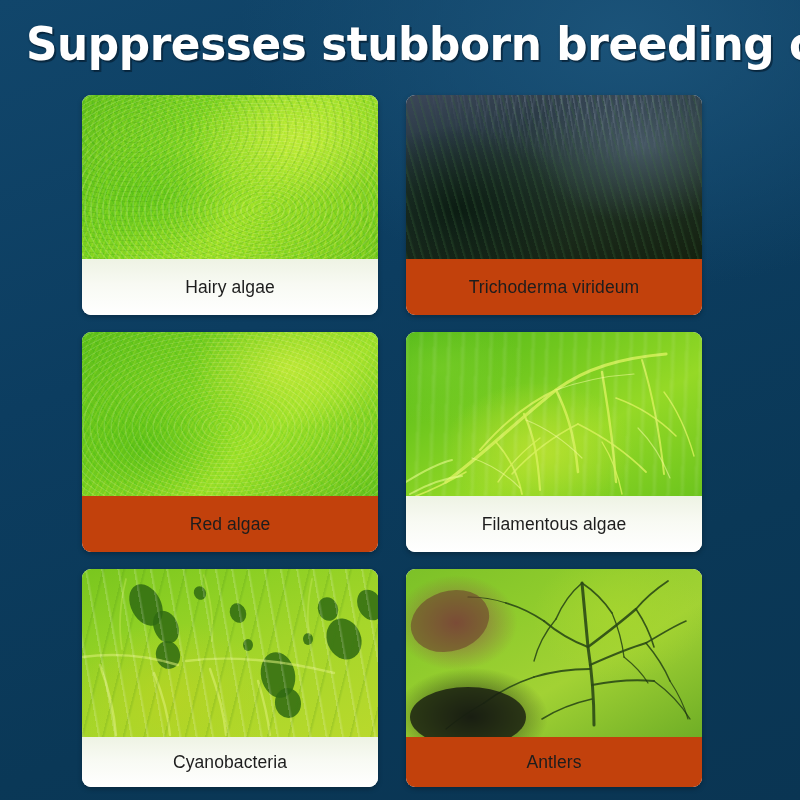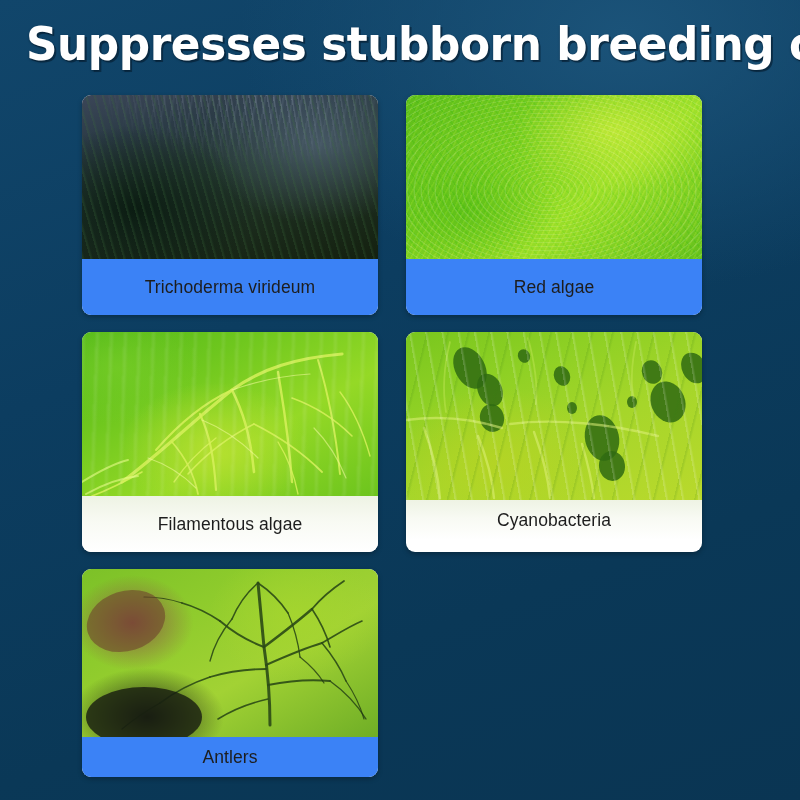--- a/index.html
+++ b/index.html
@@ -76,25 +76,25 @@
   .card-caption {
     height: 56px;
     display: flex;
     align-items: center;
     justify-content: center;
     font-size: 17.5px;
     color: #1d1d1d;
     letter-spacing: 0.1px;
   }
   .card.row3 .card-photo { height: 168px; }
-  .card.row3 .card-caption { height: 40px; }
+  .card.row3 .card-caption { height: 50px; }
   .cap-tint {
     background: linear-gradient(180deg, #eef3e4 0%, #f8faf3 45%, #ffffff 100%);
   }
-  .cap-plain { background: #3b82f6; }
+  .cap-plain { background: #c2410c; }
 
   
   .ph { position: absolute; inset: 0; }
 
   
   .ph-hairy {
     background:
       radial-gradient(ellipse 150px 90px at 72% 26%, rgba(196,236,60,0.85) 0%, rgba(196,236,60,0) 70%),
       radial-gradient(ellipse 120px 80px at 22% 62%, rgba(92,192,24,0.75) 0%, rgba(92,192,24,0) 72%),
       linear-gradient(128deg, #63bf1c 0%, #7ad021 32%, #9ade28 60%, #74c81d 100%);
@@ -193,20 +193,28 @@
 <body>
 
 <div id="page">
 
   <div id="title-bar">
     <div id="page-title">Suppresses stubborn breeding of algae</div>
   </div>
 
   <div id="cards-grid">
 
+    <div class="card row1">
+      <div class="card-photo">
+        <div class="ph ph-hairy"></div>
+        <div class="ph ph-hairy-fib"></div>
+        <div class="ph ph-hairy-swirl"></div>
+      </div>
+      <div class="card-caption cap-tint">Hairy algae</div>
+    </div>
 
     <div class="card row1">
       <div class="card-photo">
         <div class="ph ph-tricho"></div>
         <div class="ph ph-tricho-fil"></div>
         <div class="ph ph-tricho-wisp"></div>
       </div>
       <div class="card-caption cap-plain">Trichoderma virideum</div>
     </div>
 

